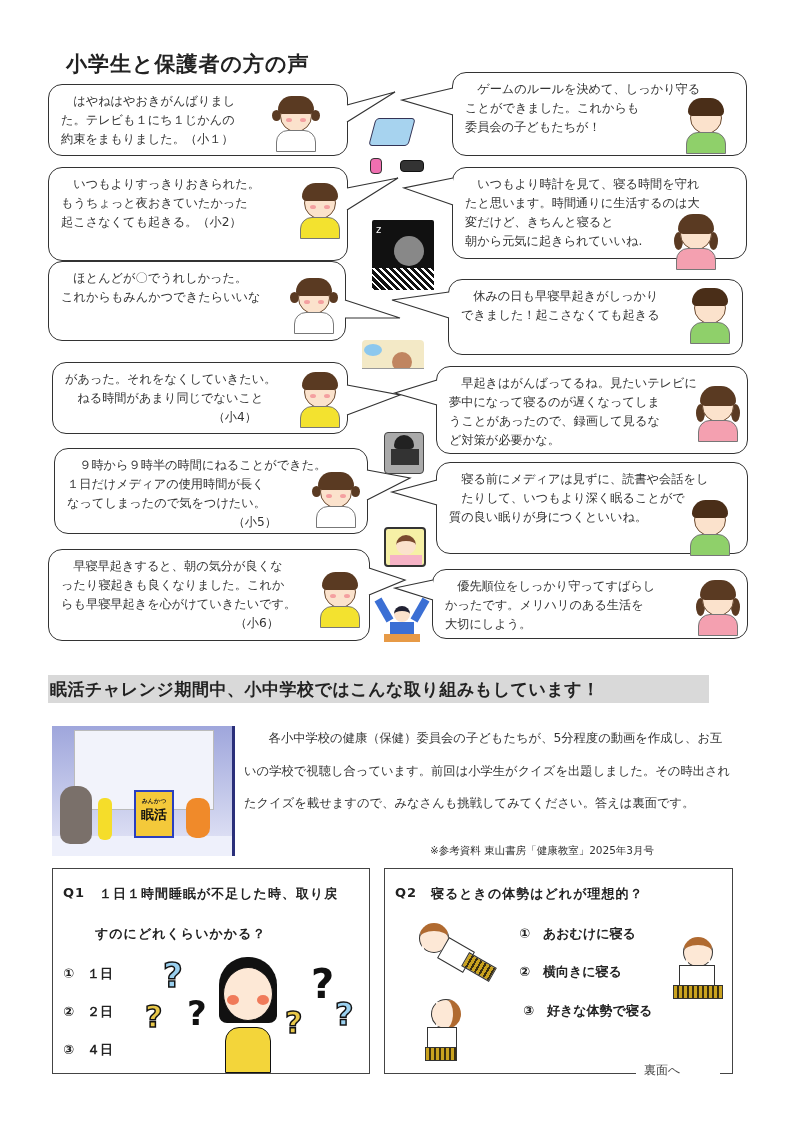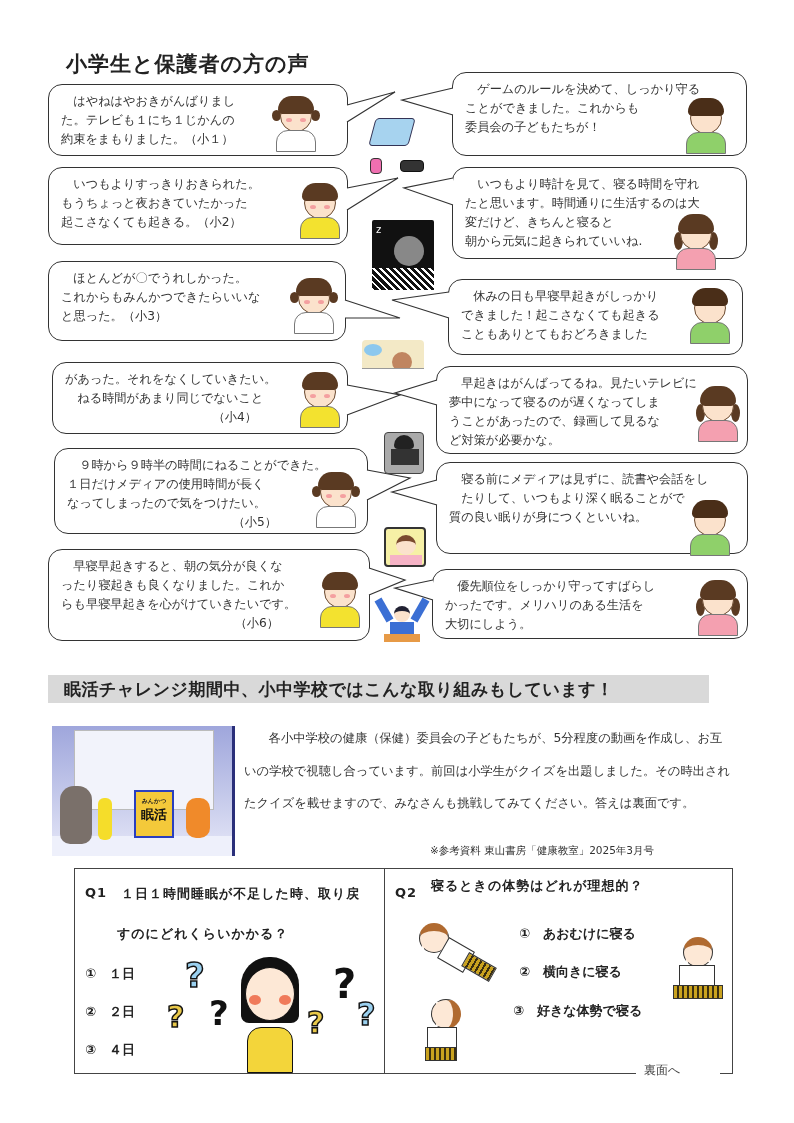--- a/index.html
+++ b/index.html
@@ -12,49 +12,48 @@
   .bubble .grade { display: block; text-align: right; padding-right: 80px; }
   .face { position: absolute; width: 48px; height: 56px; }
   .face .head { position: absolute; left: 8px; top: 4px; width: 32px; height: 32px; border-radius: 50%;
                 background: #fbe2cc; border: 1px solid #6a4a30; }
   .face .hair { position: absolute; left: 6px; top: 0; width: 36px; height: 18px; border-radius: 18px 18px 6px 6px; background: #5a3a22; }
   .face .body { position: absolute; left: 4px; top: 34px; width: 40px; height: 22px; border-radius: 12px 12px 0 0; border: 1px solid #777; }
   .face .cheek { position: absolute; top: 22px; width: 6px; height: 4px; border-radius: 50%; background: #f4a0a0; }
   .face .pig { position: absolute; top: 14px; width: 9px; height: 11px; border-radius: 50%; background: #5a3a22; }
   .clip { position: absolute; border-radius: 4px; }
   .banner { left: 48px; top: 675px; width: 661px; height: 28px; background: #d9d9d9;
-            font-size: 17px; font-weight: bold; line-height: 28px; padding-left: 16px; letter-spacing: 0.5px; }
+            font-size: 17px; font-weight: bold; line-height: 28px; padding-left: 2px; letter-spacing: 0.5px; }
   .intro { left: 244px; top: 722px; width: 490px; font-size: 12.3px; line-height: 32.5px; color: #333; }
   .intro .p { text-indent: 2em; }
   .photo { left: 52px; top: 726px; width: 183px; height: 130px; background: linear-gradient(#9fa6dc, #c9cdec 60%, #e6e8f8);
            overflow: hidden; border-right: 3px solid #2a2f7a; }
   .quiz { border: 1.3px solid #444; background: #fff; }
   .q-title { font-size: 13px; font-weight: bold; letter-spacing: 1px; }
   .opt { font-size: 13px; font-weight: bold; }
   .qmark { position: absolute; font-weight: bold; font-family: "DejaVu Sans", sans-serif; }
 </style>
 </head>
 <body>
 
 <div class="abs section-title">小学生と保護者の方の声</div>
 
 <div class="bubble" style="left:48px;top:84px;width:300px;height:72px;">
   <div>　はやねはやおきがんばりまし</div>
   <div>た。テレビも１にち１じかんの</div>
   <div>約束をまもりました。（小１）</div>
 </div>
-<div class="bubble" style="left:48px;top:167px;width:300px;height:78px;">
+<div class="bubble" style="left:48px;top:167px;width:300px;height:94px;">
   <div>　いつもよりすっきりおきられた。</div>
   <div>もうちょっと夜おきていたかった</div>
   <div>起こさなくても起きる。（小2）</div>
 </div>
 <div class="bubble" style="left:48px;top:261px;width:298px;height:80px;">
   <div>　ほとんどが〇でうれしかった。</div>
   <div>これからもみんかつできたらいいな</div>
-  <div>と思った。（小3）</div>
 </div>
 <div class="bubble" style="left:52px;top:362px;width:296px;height:72px;">
   <div>があった。それをなくしていきたい。</div>
   <div>　ねる時間があまり同じでないこと</div>
   <span class="grade">（小4）</span>
 </div>
 <div class="bubble" style="left:54px;top:448px;width:314px;height:86px;">
   <div>　９時から９時半の時間にねることができた。</div>
   <div>１日だけメディアの使用時間が長く</div>
   <div>なってしまったので気をつけたい。</div>
@@ -74,21 +73,20 @@
 </div>
 <div class="bubble" style="left:452px;top:167px;width:295px;height:92px;">
   <div>　いつもより時計を見て、寝る時間を守れ</div>
   <div>たと思います。時間通りに生活するのは大</div>
   <div>変だけど、きちんと寝ると</div>
   <div>朝から元気に起きられていいね.</div>
 </div>
 <div class="bubble" style="left:448px;top:279px;width:295px;height:76px;">
   <div>　休みの日も早寝早起きがしっかり</div>
   <div>できました！起こさなくても起きる</div>
-  <div>こともありとてもおどろきました</div>
 </div>
 <div class="bubble" style="left:436px;top:366px;width:312px;height:88px;">
   <div>　早起きはがんばってるね。見たいテレビに</div>
   <div>夢中になって寝るのが遅くなってしま</div>
   <div>うことがあったので、録画して見るな</div>
   <div>ど対策が必要かな。</div>
 </div>
 <div class="bubble" style="left:436px;top:462px;width:312px;height:92px;">
   <div>　寝る前にメディアは見ずに、読書や会話をし</div>
   <div>　たりして、いつもより深く眠ることがで</div>
@@ -244,21 +242,21 @@
     <div style="font-size:13px;font-weight:bold;color:#111;">眠活</div>
   </div>
   <div style="position:absolute;left:134px;top:72px;width:24px;height:40px;border-radius:10px;background:#f08a2a;"></div>
 </div>
 
 <div class="abs intro">
   <span class="p" style="display:block;text-indent:2em;">各小中学校の健康（保健）委員会の子どもたちが、5分程度の動画を作成し、お互いの学校で視聴し合っています。前回は小学生がクイズを出題しました。その時出されたクイズを載せますので、みなさんも挑戦してみてください。答えは裏面です。</span>
 </div>
 <div class="abs" style="left:430px;top:844px;font-size:10.5px;color:#333;">※参考資料 東山書房「健康教室」2025年3月号</div>
 
-<div class="abs quiz" style="left:52px;top:868px;width:318px;height:206px;margin-left:22px;">
+<div class="abs quiz" style="left:52px;top:868px;width:318px;height:206px;">
   <div class="abs q-title" style="left:10px;top:16px;">Q1</div>
   <div class="abs q-title" style="left:46px;top:16px;">１日１時間睡眠が不足した時、取り戻</div>
   <div class="abs q-title" style="left:42px;top:56px;">すのにどれくらいかかる？</div>
   <div class="abs opt" style="left:10px;top:96px;">①　１日</div>
   <div class="abs opt" style="left:10px;top:134px;">②　２日</div>
   <div class="abs opt" style="left:10px;top:172px;">③　４日</div>
 
   <div class="abs" style="left:160px;top:88px;width:70px;height:116px;">
     <div style="position:absolute;left:6px;top:0;width:58px;height:66px;border-radius:28px 28px 8px 8px;background:#111;"></div>
     <div style="position:absolute;left:10px;top:10px;width:50px;height:54px;border-radius:50%;background:#fde8d6;border:1.5px solid #111;"></div>
@@ -269,24 +267,24 @@
   <div class="qmark" style="left:110px;top:86px;font-size:34px;color:#9ad0ef;-webkit-text-stroke:1.5px #111;">?</div>
   <div class="qmark" style="left:92px;top:130px;font-size:30px;color:#e8c84a;-webkit-text-stroke:1.5px #111;">?</div>
   <div class="qmark" style="left:134px;top:124px;font-size:34px;color:#111;">?</div>
   <div class="qmark" style="left:232px;top:136px;font-size:30px;color:#e8c84a;-webkit-text-stroke:1.5px #111;">?</div>
   <div class="qmark" style="left:258px;top:92px;font-size:40px;color:#111;">?</div>
   <div class="qmark" style="left:282px;top:126px;font-size:32px;color:#9ad0ef;-webkit-text-stroke:1.5px #111;">?</div>
 </div>
 
 <div class="abs quiz" style="left:384px;top:868px;width:349px;height:206px;border-bottom:none;">
   <div class="abs q-title" style="left:10px;top:16px;">Q2</div>
-  <div class="abs q-title" style="left:46px;top:8px;">寝るときの体勢はどれが理想的？</div>
+  <div class="abs q-title" style="left:46px;top:16px;">寝るときの体勢はどれが理想的？</div>
   <div class="abs opt" style="left:134px;top:56px;">①　あおむけに寝る</div>
   <div class="abs opt" style="left:134px;top:94px;">②　横向きに寝る</div>
-  <div class="abs opt" style="left:128px;top:133px;text-align:center;">③　好きな体勢で寝る</div>
+  <div class="abs opt" style="left:138px;top:133px;text-align:center;">③　好きな体勢で寝る</div>
 
   <div class="abs" style="left:34px;top:52px;width:82px;height:70px;">
     <div style="position:absolute;left:0;top:2px;width:30px;height:30px;border-radius:50%;background:#fde8d6;border:1.5px solid #333;border-top:8px solid #b06a30;"></div>
     <div style="position:absolute;left:22px;top:22px;width:30px;height:24px;background:#fff;border:1.5px solid #333;transform:rotate(30deg);"></div>
     <div style="position:absolute;left:44px;top:38px;width:32px;height:16px;background:repeating-linear-gradient(90deg,#c9a21f 0 3px,#3a2e10 3px 5px);border:1px solid #333;transform:rotate(30deg);"></div>
   </div>
   <div class="abs" style="left:30px;top:130px;width:60px;height:68px;">
     <div style="position:absolute;left:16px;top:0;width:30px;height:30px;border-radius:50%;background:#fde8d6;border:1.5px solid #333;border-right:8px solid #b06a30;"></div>
     <div style="position:absolute;left:12px;top:28px;width:30px;height:22px;background:#fff;border:1.5px solid #333;"></div>
     <div style="position:absolute;left:10px;top:48px;width:32px;height:14px;background:repeating-linear-gradient(90deg,#c9a21f 0 3px,#3a2e10 3px 5px);border:1px solid #333;"></div>

